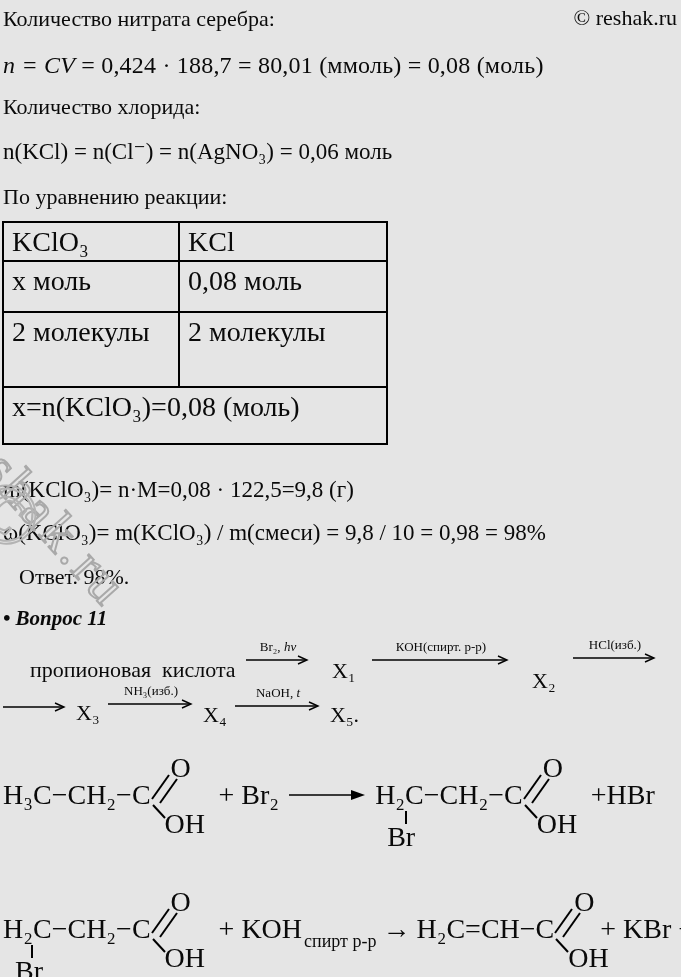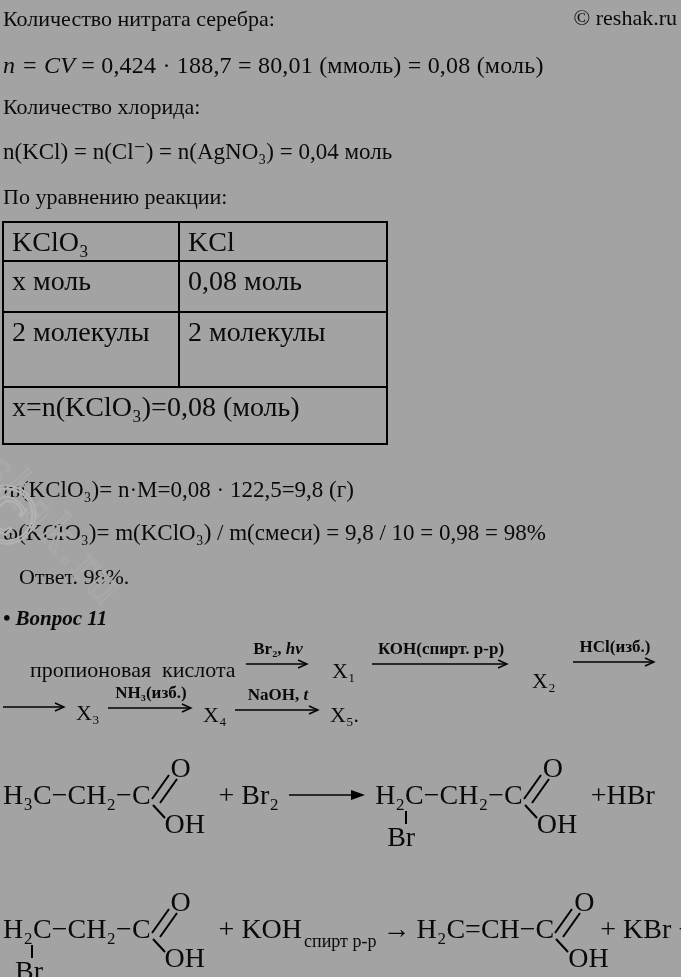--- a/index.html
+++ b/index.html
@@ -1,19 +1,19 @@
 <!DOCTYPE html>
 <html><head>
 <meta charset="utf-8">
 <style>
   html,body{margin:0;padding:0;background:#fff;}
   .page{
     position:relative;
     width:681px;height:977px;
-    background:#a3a3a3;
+    background:#e5e5e5;
     color:#0a0a0a;
     font-family:"Liberation Serif","DejaVu Serif",serif;
     overflow:hidden;
   }
   .abs{position:absolute;}
   .t22{font-size:22px;}
   .t23{font-size:23px;}
 
   
   .header-left{left:3px;top:6px;}
@@ -45,21 +45,21 @@
 
   .mass-eq{left:3px;top:477px;}
   .fraction-eq{left:3px;top:520px;}
   .answer{left:3px;top:564px;margin-left:16px;}
 
   .q11-title{left:3px;top:606px;font-size:21px;font-weight:bold;font-style:italic;}
 
   
   .sch-item{position:absolute;font-size:22px;white-space:pre;}
   .sch-arrow{position:absolute;display:flex;flex-direction:column;align-items:center;}
-  .sch-arrow .lbl{font-size:17px;white-space:pre;line-height:1.05;font-weight:bold;}
+  .sch-arrow .lbl{font-size:13px;white-space:pre;line-height:1.05;}
   .sch-arrow .lbl .lbl-it{font-style:italic;}
   .sch-arrow svg{display:block;}
   .sch-arrow svg line,.sch-arrow svg path{stroke:#000;stroke-width:1.4;fill:none;}
 
   
   .equation{
     position:absolute;left:3px;
     display:flex;align-items:center;
     height:82px;
     font-size:28px;
@@ -111,21 +111,21 @@
 <div class="page">
 
   <span class="abs t22 header-left">Количество нитрата серебра:</span>
   <span class="abs t22 header-right">© reshak.ru</span>
 
   <div class="abs formula">
     <span class="it">n = CV</span><span> =  0,424 · 188,7 = 80,01 (ммоль) =  0,08 (моль)</span>
   </div>
 
   <span class="abs t22 chloride-label">Количество хлорида:</span>
-  <span class="abs t23 chloride-eq">n(KCl) = n(Cl⁻) = n(AgNO₃) = 0,04 моль</span>
+  <span class="abs t23 chloride-eq">n(KCl) = n(Cl⁻) = n(AgNO₃) = 0,06 моль</span>
   <span class="abs t22 equation-label">По уравнению реакции:</span>
 
   <table class="rxn">
     <tbody>
       <tr>
         <td class="c1">KClO₃</td>
         <td>KCl</td>
       </tr>
       <tr>
         <td class="c1">x моль</td>

